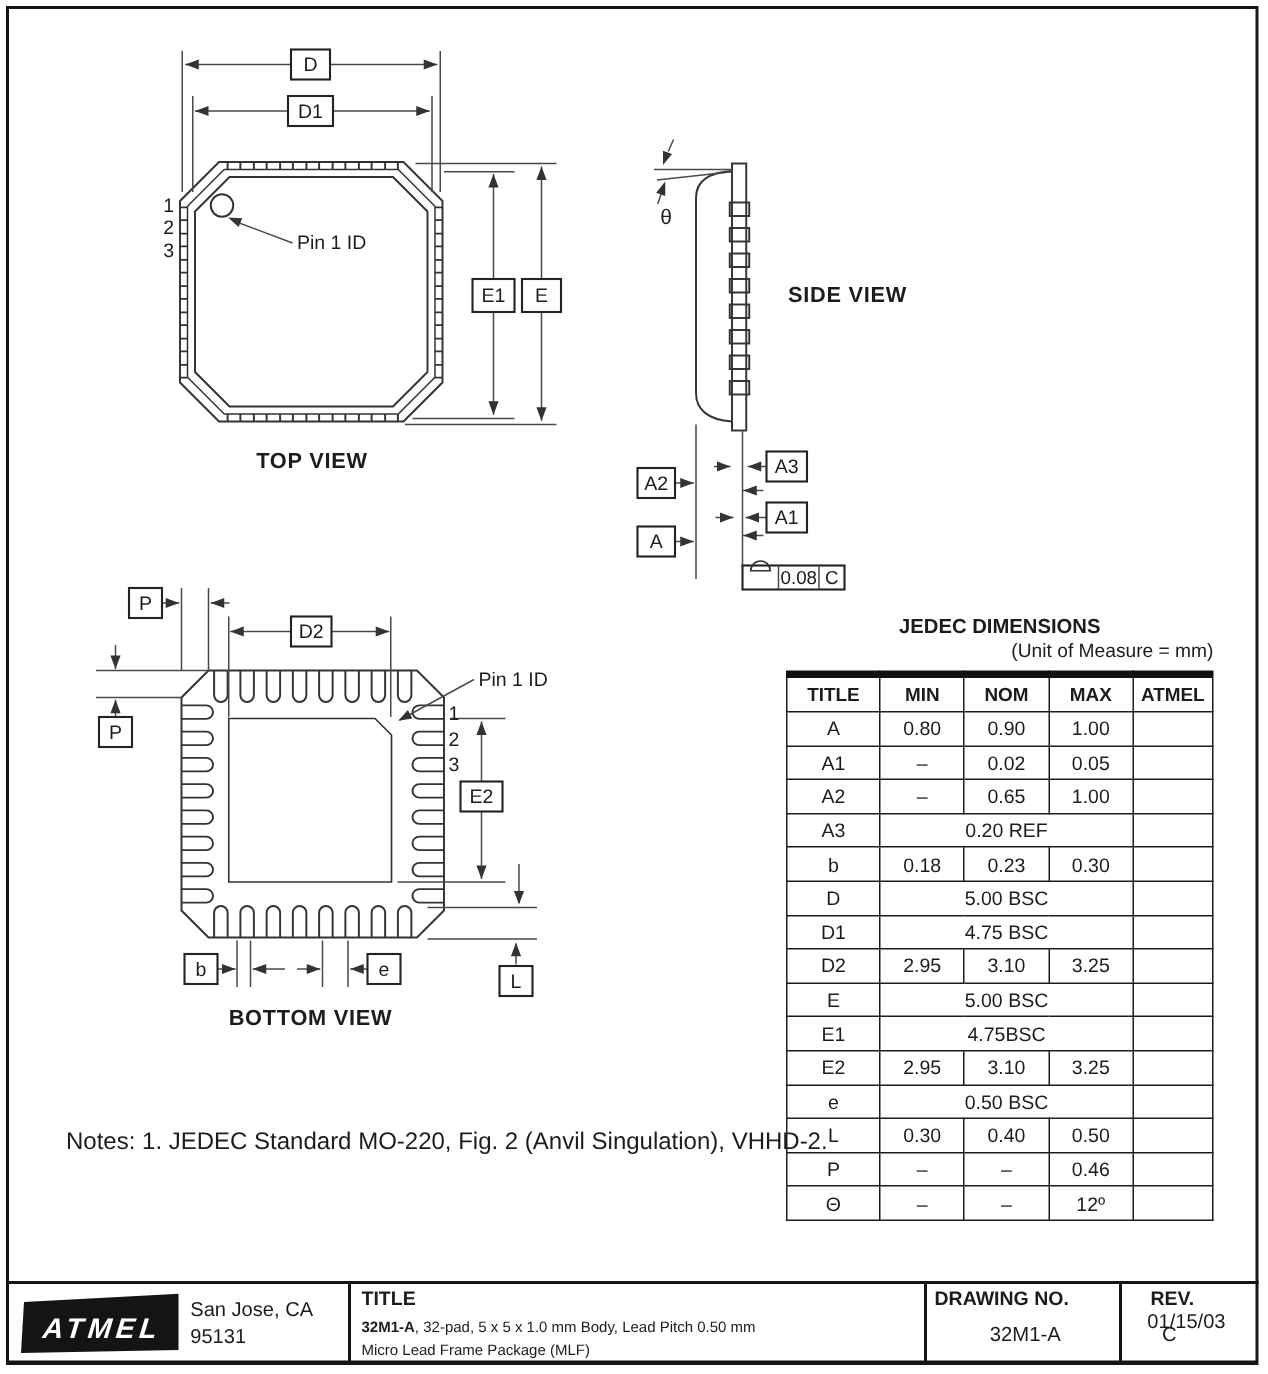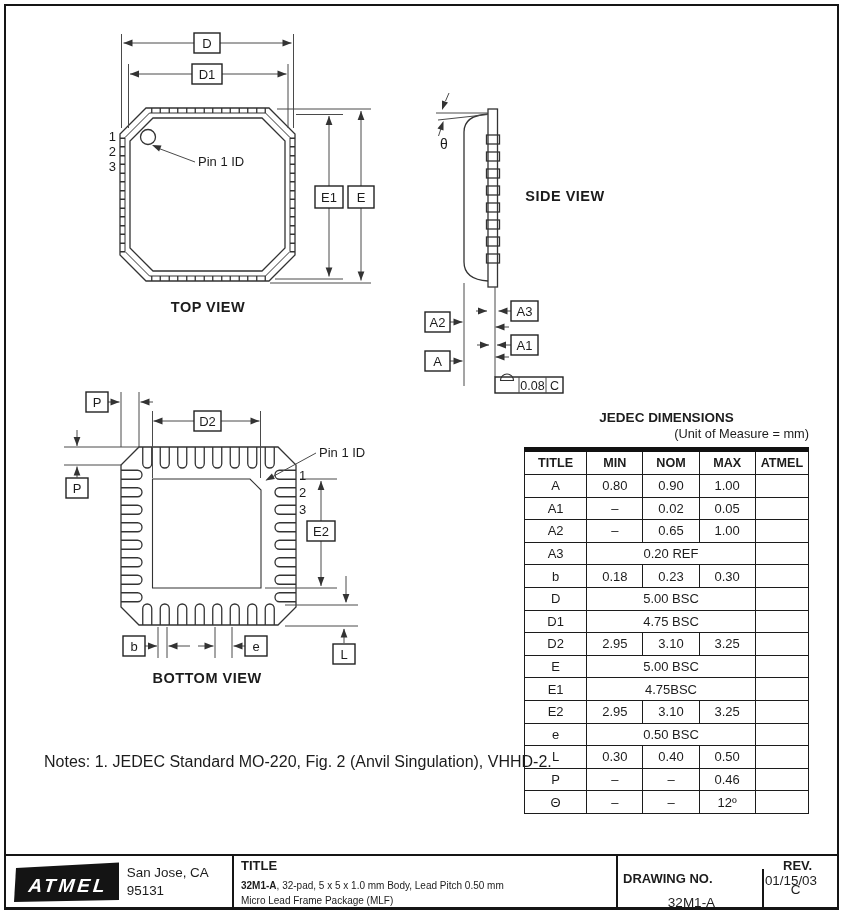--- a/index.html
+++ b/index.html
@@ -29,21 +29,21 @@
   
   .notes{position:absolute;left:44px;top:742px;font-size:16px;margin-top:11px;}
   .date{position:absolute;right:28px;top:829px;font-size:13.4px;margin-top:44px;}
   
   .tblock{position:absolute;left:6px;top:854px;width:833px;height:54px;
           border-top:2px solid #151515;box-sizing:border-box;display:flex;}
   .tcell{border-right:2px solid #151515;box-sizing:border-box;position:relative;}
   .tcell:last-child{border-right:none;padding-left:19px;}
   .c-company{width:228px;display:flex;align-items:center;padding-left:6px;}
   .c-title{width:384px;padding:2px 2px 0 7px;}
-  .c-drawing{width:146px;padding:2px 2px 0 5px;margin-top:13px;}
+  .c-drawing{width:130px;padding:2px 2px 0 5px;}
   .c-rev{width:46px;padding:2px 2px 0 5px;}
   .blocklabel{font-weight:bold;font-size:13px;}
   .titletext{font-size:10px;margin-top:5px;line-height:15px;}
   .cellvalue{text-align:center;font-size:13.5px;margin-top:9px;}
   .addr{font-size:13.4px;line-height:18px;margin-left:8px;}
 </style>
 </head>
 <body>
 
 <div class="page">

